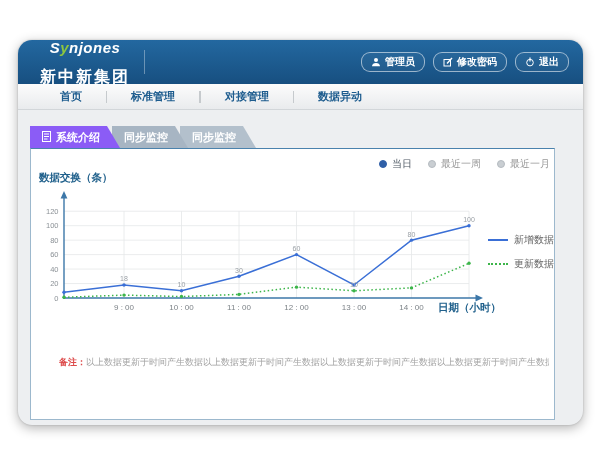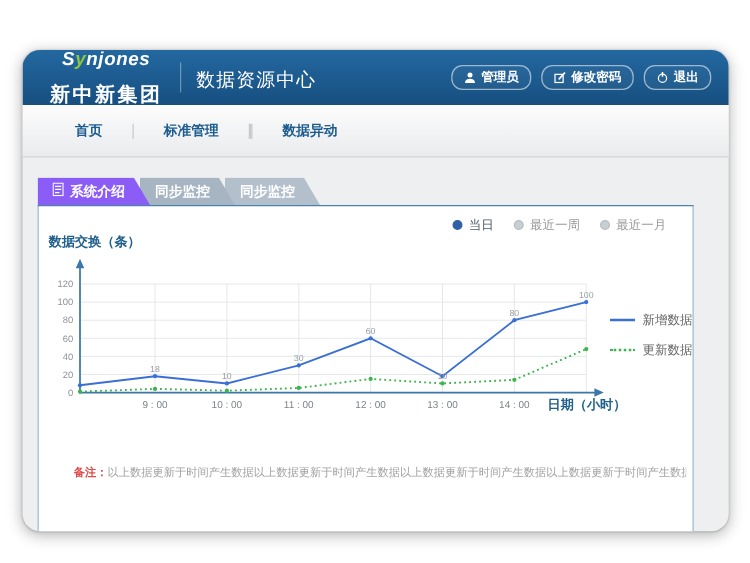--- a/index.html
+++ b/index.html
@@ -13,36 +13,36 @@
   .logo-top{font-size:15px;font-weight:bold;font-style:italic;color:#fff;letter-spacing:.5px;}
   .logo-accent{color:#8dc63f;font-style:italic;}
   .logo-sub{font-size:16px;font-weight:bold;color:#fff;letter-spacing:2px;margin-top:14px;}
   .header-divider{width:1px;height:24px;background:rgba(255,255,255,.35);margin:0 12px 0 14px;}
   .app-title{color:#fff;font-size:15px;letter-spacing:1px;margin-top:4px;}
   .header-right{position:absolute;right:14px;top:12px;display:flex;gap:8px;}
   .pill{display:flex;align-items:center;gap:4px;border:1px solid rgba(255,255,255,.55);border-radius:9px;
         padding:2px 9px;color:#fff;font-size:10px;cursor:pointer;background:rgba(255,255,255,.04);font-weight:bold;}
   .pill svg{display:block;}
   
-  .nav{height:42px;background:linear-gradient(#fcfcfc,#e9ebed);border-bottom:1px solid #d2d6d9;
+  .nav{height:26px;background:linear-gradient(#fcfcfc,#e9ebed);border-bottom:1px solid #d2d6d9;
        display:flex;align-items:center;padding-left:18px;}
   .nav-item{color:#1d5c8e;font-size:11px;font-weight:bold;padding:0 24px;cursor:pointer;white-space:nowrap;}
   .nav-sep{width:1px;height:12px;background:#c6cacd;}
   
   .content{position:relative;height:315px;}
   .tabs{position:absolute;left:12px;top:16px;display:flex;height:22px;z-index:5;}
   .tab{height:22px;display:flex;align-items:center;gap:5px;color:#fff;font-size:11px;font-weight:bold;
        padding:0 20px 0 12px;clip-path:polygon(0 0,calc(100% - 13px) 0,100% 100%,0 100%);cursor:pointer;}
   .tab.active{background:#8b5cf6;z-index:3;}
   .tab.t2{background:#a7b5c3;margin-left:-8px;z-index:2;}
   .tab.t3{background:#b3c0cc;margin-left:-8px;z-index:1;}
   .panel{position:absolute;left:12px;top:38px;width:525px;height:272px;background:#fff;
          border:1px solid #9cb8cd;border-top:1px solid #4a82ad;}
   
-  .radios{position:absolute;top:8px;right:21px;display:flex;gap:16px;align-items:center;}
+  .radios{position:absolute;top:8px;right:4px;display:flex;gap:16px;align-items:center;}
   .radio{display:flex;align-items:center;gap:5px;font-size:10px;color:#999;cursor:pointer;}
   .radio .dot{width:8px;height:8px;border-radius:50%;background:#c9ced2;border:1px solid #b5bbc0;}
   .radio.selected{color:#4a5560;}
   .radio.selected .dot{background:#2f5fa7;border-color:#2f5fa7;}
   .axis-label-y{position:absolute;left:8px;top:22px;font-size:10.5px;font-weight:bold;color:#21618c;}
   .axis-label-x{position:absolute;left:407px;top:152px;font-size:10.5px;font-weight:bold;color:#21618c;}
   .chart-wrap{position:absolute;left:10px;top:40px;width:460px;height:135px;}
   
   .legend{position:absolute;right:0;top:84px;display:flex;flex-direction:column;gap:10px;}
   .legend-item{display:flex;align-items:center;gap:6px;font-size:10px;color:#666;cursor:pointer;white-space:nowrap;}
@@ -59,21 +59,20 @@
 
 <div class="page">
   <div class="window">
 
     <div class="header">
       <div class="logo">
         <div class="logo-top"><span>S</span><span class="logo-accent">y</span><span>njones</span></div>
         <div class="logo-sub">新中新集团</div>
       </div>
       <div class="header-divider"></div>
-      <div class="app-title">数据资源中心</div>
 
       <div class="header-right">
         <div class="pill">
           <span>
             <svg width="10" height="10" viewBox="0 0 10 10">
                 <circle cx="5" cy="3" r="2" fill="#fff"></circle>
                 <path d="M1 9.3c0-2.3 1.8-3.4 4-3.4s4 1.1 4 3.4z" fill="#fff"></path>
               </svg>
           </span>
           <span>管理员</span>
@@ -98,20 +97,21 @@
         </div>
       </div>
     </div>
 
     <div class="nav">
       <div class="nav-item">首页</div>
       <div class="nav-sep"></div>
       <div class="nav-item">标准管理</div>
       <div class="nav-sep"></div>
       <div class="nav-sep"></div>
+      <div class="nav-item">对接管理</div>
       <div class="nav-sep"></div>
       <div class="nav-item">数据异动</div>
     </div>
 
     <div class="content">
 
       <div class="tabs">
         <div class="tab active">
           <span>
             <svg width="9" height="11" viewBox="0 0 9 11">

